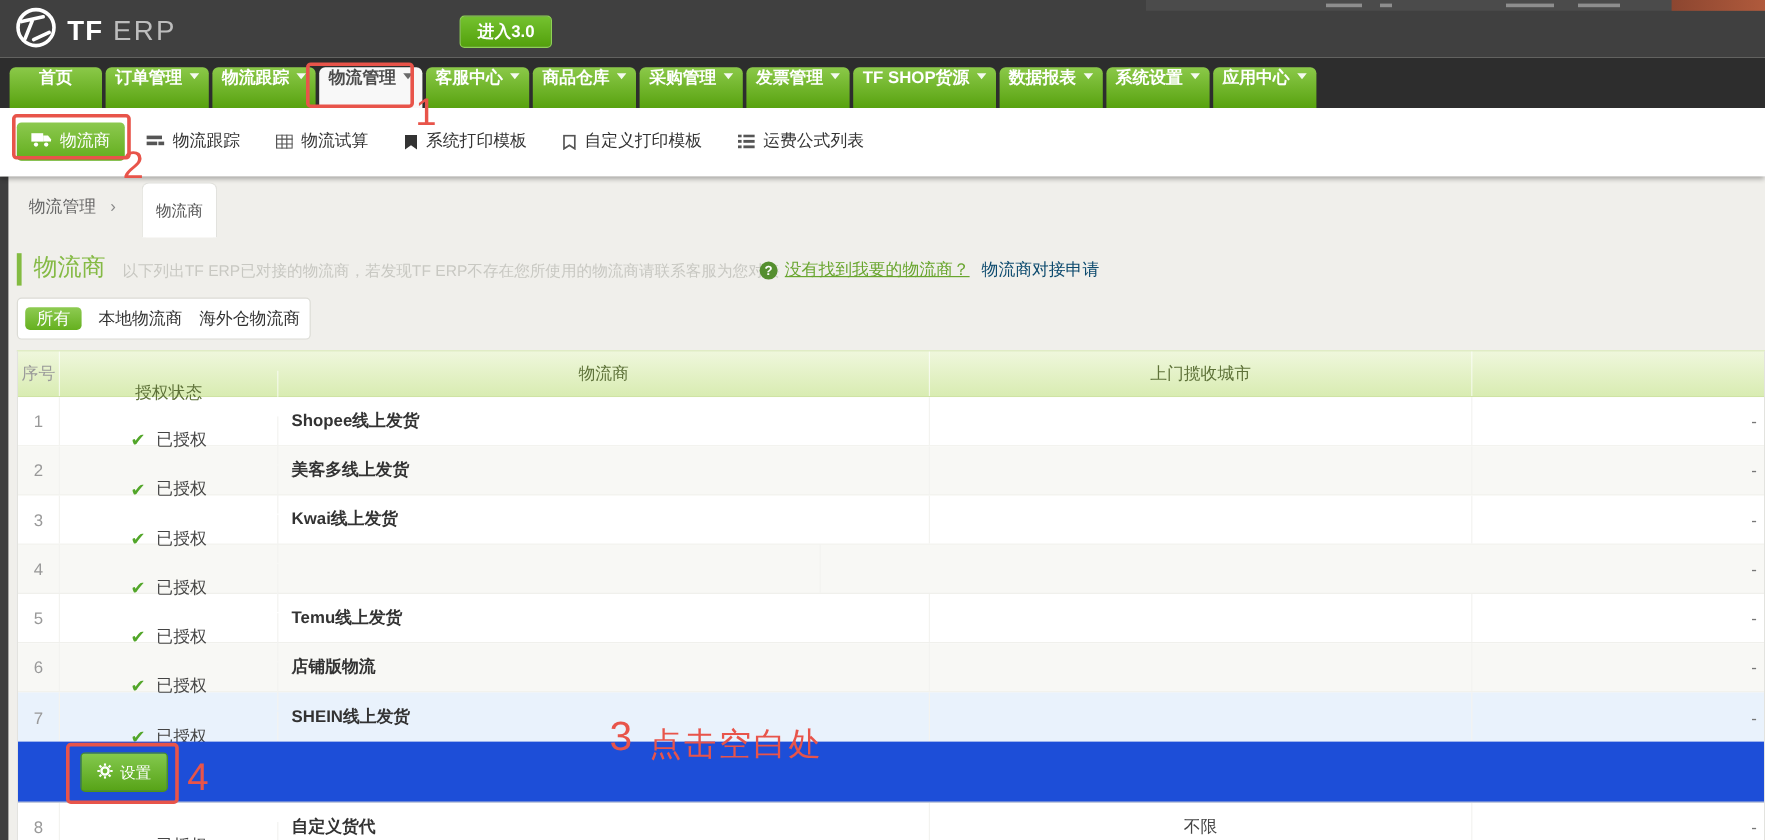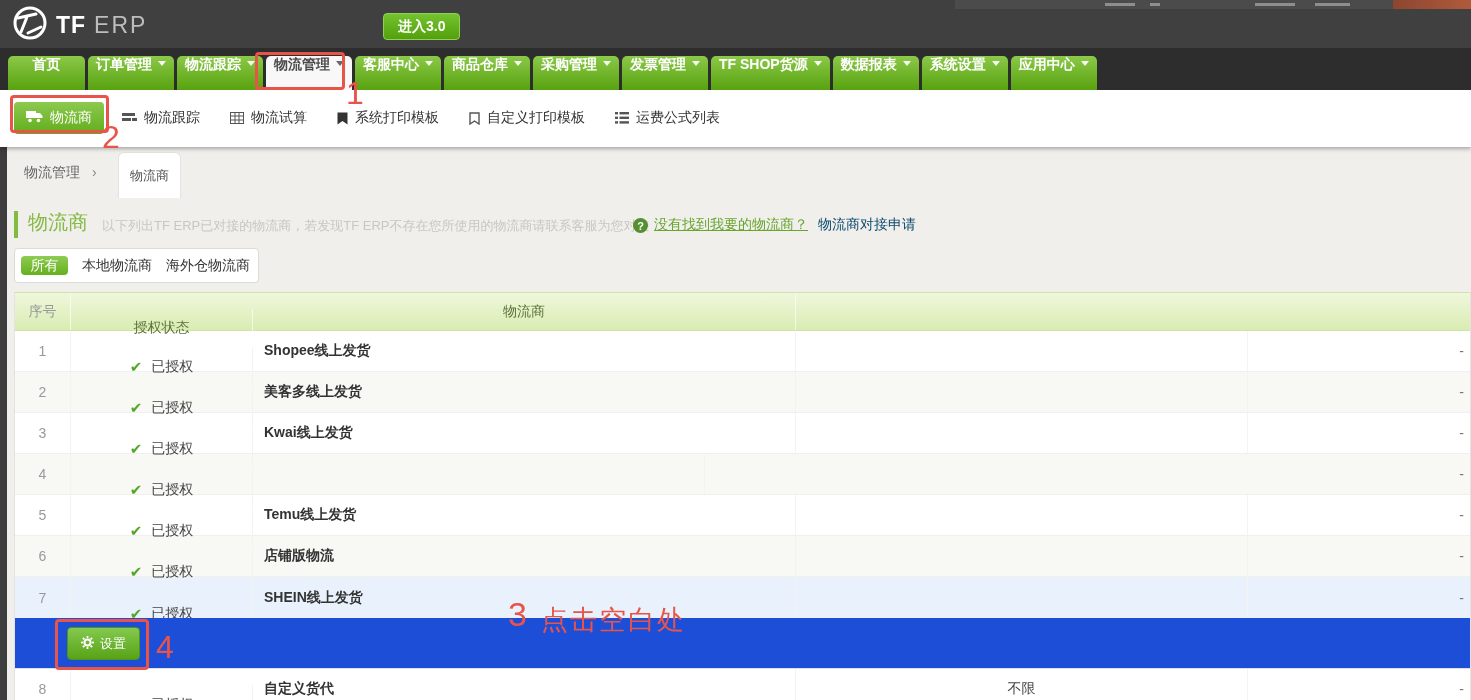--- a/index.html
+++ b/index.html
@@ -72,21 +72,21 @@
   
   .table { position:absolute; left:14px; top:292px; width:1457px; background:#fff; border:1px solid #e3e3df; border-top:1px solid #cfe3a4; }
   .t-head { display:flex; height:38px; align-items:center; background:linear-gradient(#eff7dc,#d9ecb2);
             border-bottom:1px solid #cfe3a4; color:#5e7239; font-size:14px; }
   .t-head > div { border-right:1px solid rgba(255,255,255,.65); height:100%; display:flex; align-items:center; justify-content:center; }
   .t-row { display:flex; height:41px; align-items:center; font-size:14px; color:#444;
            border-bottom:1px solid #f0f0ec; background:#fff; cursor:pointer; }
   .t-row.alt { background:#f8f8f5; }
   .t-row.expanded { background:#e9f2fc; border-bottom:none; }
   .t-row > div { border-right:1px solid #f3f3f0; height:100%; display:flex; align-items:center; }
-  .c1 { width:56px;  justify-content:center; color:#999; }
+  .c1 { width:35px;  justify-content:center; color:#999; }
   .c2 { width:182px; justify-content:center; gap:9px;margin-top:32px; }
   .c3 { width:543px; padding-left:11px; font-weight:bold; color:#333; }
   .c4 { width:452px; justify-content:center; }
   .c5 { flex:1; justify-content:flex-end; padding-right:6px; border-right:none !important; color:#777; }
   .t-head .c3 { font-weight:normal; color:#5e7239; padding-left:0; justify-content:center; }
   .t-head .c5 { padding-right:2px; }
   .check { color:#52a629; font-size:15px; font-weight:bold; }
   .row-ext { height:51px; background:#1d4ed8; border-bottom:1px solid #e0e0dc; position:relative; }
   .settings-btn { position:absolute; left:52px; top:9px; height:33px; padding:0 13px; display:flex; align-items:center; gap:6px;
                   background:linear-gradient(#84c94e,#57a317); border:1px solid #4f9416; border-radius:4px;
@@ -261,20 +261,21 @@
   <div class="f-all">所有</div>
   <div class="f-item">本地物流商</div>
   <div class="f-item">海外仓物流商</div>
 </div>
 
 <div class="table">
   <div class="t-head">
     <div class="c1">序号</div>
     <div class="c2">授权状态</div>
     <div class="c3">物流商</div>
+    <div class="c4">上门揽收城市</div>
   </div>
   <div id="t-body">
   <div class="t-row">
     <div class="c1">1</div>
     <div class="c2">
       <span class="check">✔</span>
       <span>已授权</span>
     </div>
     <div class="c3">Shopee线上发货</div>
     <div class="c4"></div>

